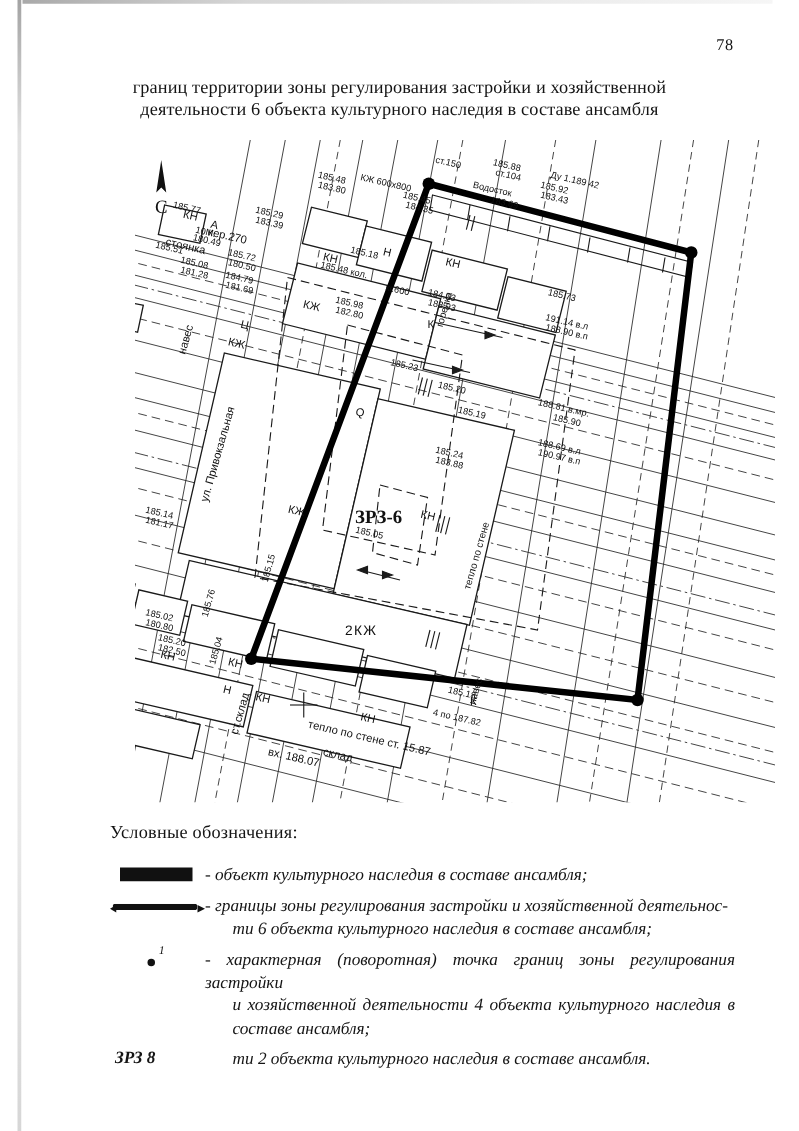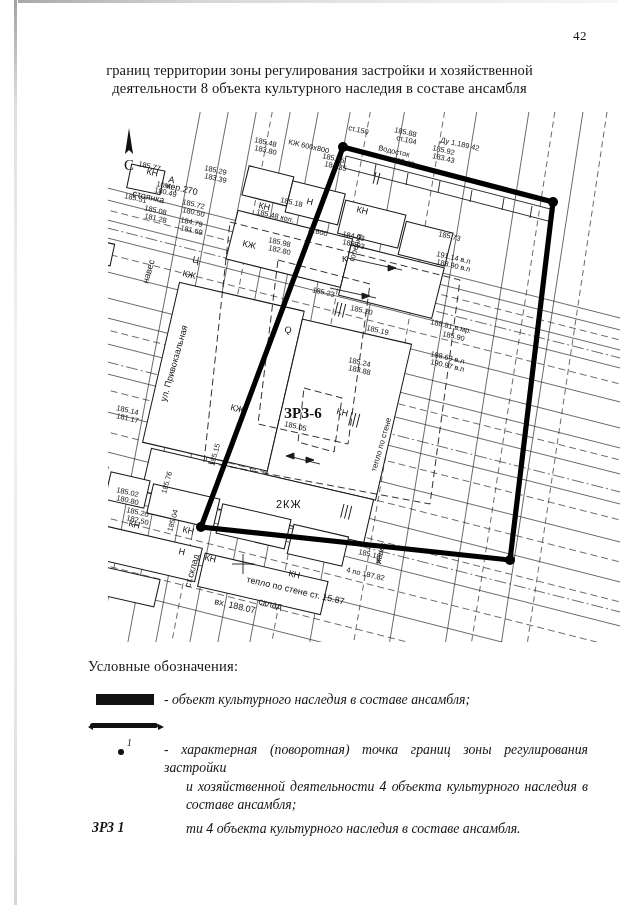--- a/index.html
+++ b/index.html
@@ -131,25 +131,25 @@
     font-size: 13.8px; font-weight: bold;
     white-space: nowrap;
   }
 </style>
 </head>
 <body>
 
 <div class="scan-edge-top"></div>
 <div class="scan-edge-left"></div>
 
-<div class="page-number">42</div>
+<div class="page-number">78</div>
 
 <div class="title-block">
   <div class="title-sub">границ территории зоны регулирования застройки и хозяйственной</div>
-  <div class="title-sub">деятельности 8 объекта культурного наследия в составе ансамбля</div>
+  <div class="title-sub">деятельности 6 объекта культурного наследия в составе ансамбля</div>
 </div>
 
 <div class="map-wrap">
   <svg class="map-svg" viewBox="0 0 512 530">
     <defs>
       <clipPath id="mapclip">
           <rect x="0" y="0" width="512" height="530"></rect>
         </clipPath>
       <pattern id="hatch" width="5" height="5" patternUnits="userSpaceOnUse" patternTransform="rotate(45)">
         <line x1="0" y1="0" x2="0" y2="5" stroke="#1a1a1a" stroke-width="0.8"></line>
@@ -421,34 +421,38 @@
     <div class="legend-sym">
       <span class="sym-filled-bar"></span>
     </div>
     <div class="legend-text">- объект культурного наследия в составе ансамбля;</div>
   </div>
 
   <div class="legend-row">
     <div class="legend-sym">
       <span class="sym-line"></span>
     </div>
+    <div class="legend-text">
+      <span>- границы зоны регулирования застройки и хозяйственной деятельнос-</span>
+      <span class="cont">ти 6 объекта культурного наследия в составе ансамбля;</span>
+    </div>
   </div>
 
   <div class="legend-row">
     <div class="legend-sym">
       <span class="sym-point"></span>
       <span class="sym-point-num">1</span>
     </div>
     <div class="legend-text">
       <span>- характерная (поворотная) точка границ зоны регулирования застройки</span>
       <span class="cont">и хозяйственной деятельности 4 объекта культурного наследия в составе ансамбля;</span>
     </div>
   </div>
 
   <div class="legend-row">
     <div class="legend-sym">
-      <span class="sym-index">ЗРЗ 1</span>
+      <span class="sym-index">ЗРЗ 8</span>
     </div>
     <div class="legend-text">
-      <span class="cont">ти 4 объекта культурного наследия в составе ансамбля.</span>
+      <span class="cont">ти 2 объекта культурного наследия в составе ансамбля.</span>
     </div>
   </div>
 </div>
 
 </body></html>

